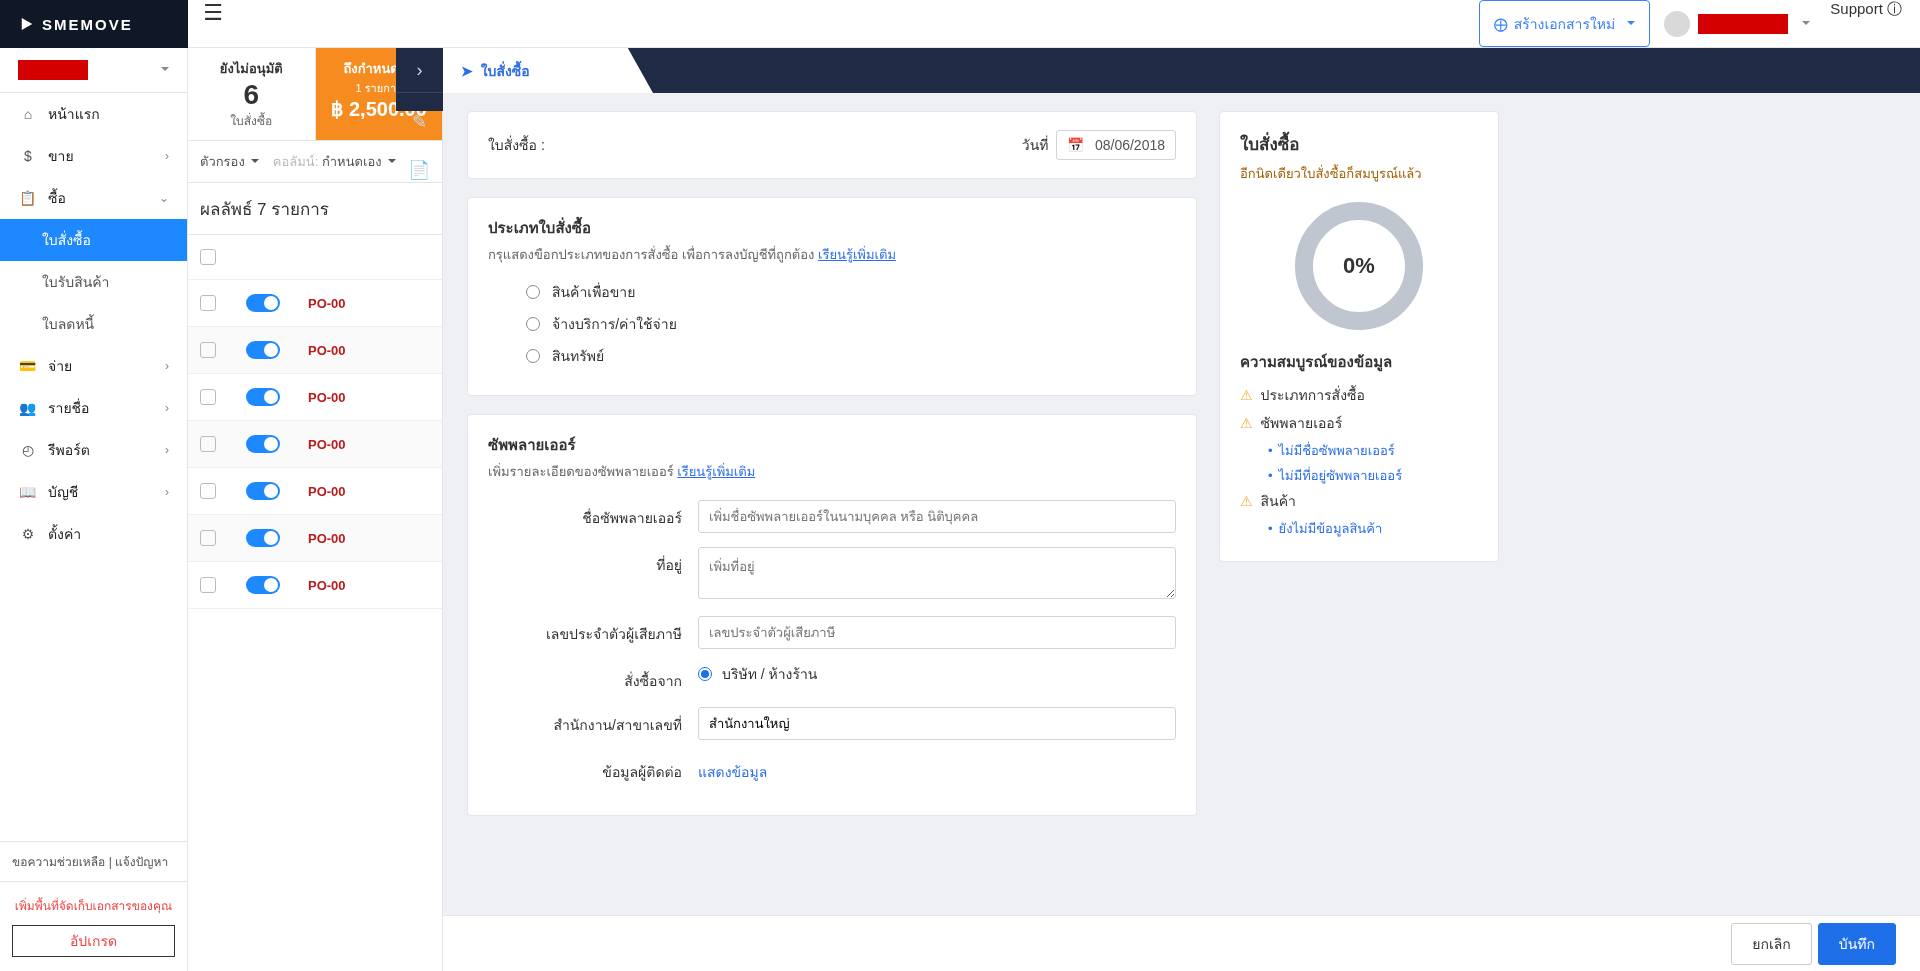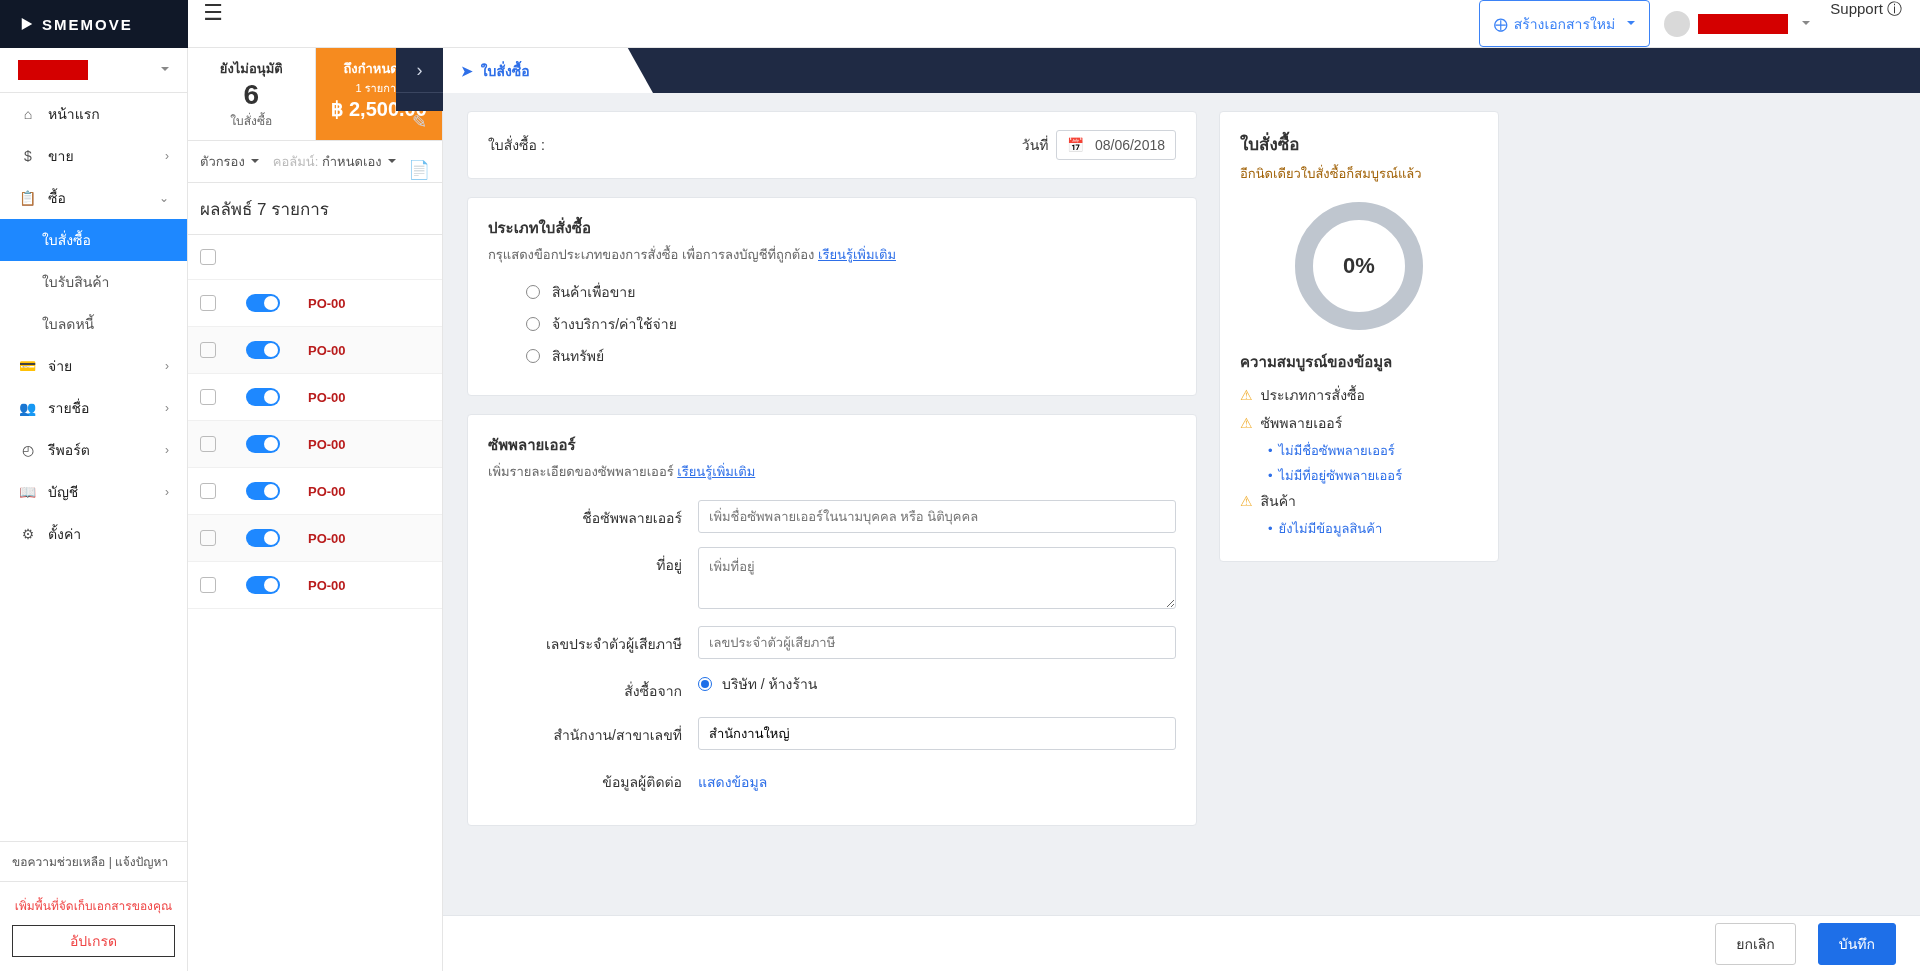--- a/index.html
+++ b/index.html
@@ -66,33 +66,33 @@
 .radio-list { margin: 16px 0 2px 38px; }
 .radio-row { display: flex; align-items: center; gap: 12px; margin-bottom: 10px; }
 .radio { width: 14px; height: 14px; border: 1.5px solid #888; border-radius: 50%; position: relative; cursor: pointer; flex:none;}
 .radio.checked { border-color: #1e6fe8; }
 .radio.checked::after { content: ""; position: absolute; inset: 2px; background: #1e6fe8; border-radius: 50%; }
 .form-grid { margin-top: 18px;}
 .form-row { display: flex; align-items: flex-start; margin-bottom: 14px; }
 .form-row .flabel { width: 210px; text-align: right; padding-right: 16px; font-size: 14px; padding-top: 7px; }
 .form-row .fcontrol { flex: 1; }
 .fcontrol input[type=text], .fcontrol textarea { width: 100%; border: 1px solid #d0d4da; border-radius: 3px; padding: 8px 10px; font-family: inherit; font-size: 13px; }
-.fcontrol textarea { height: 62px; resize: both; }
+.fcontrol textarea { height: 52px; resize: both; }
 .inline-radio { display: flex; align-items: center; gap: 10px; margin-bottom: 8px; }
 .link-text { color: #2e6fe8; cursor: pointer; padding-top:7px; display:inline-block;}
 .info-title { font-weight: 700; font-size: 17px; margin-bottom: 6px; }
 .info-sub { font-size: 13px; color: #a16207; margin-bottom: 18px; }
 .donut-wrap { display: flex; justify-content: center; margin-bottom: 20px; }
 .donut { width: 128px; height: 128px; border-radius: 50%; border: 18px solid #bfc6cf; display: flex; align-items: center; justify-content: center; font-size: 22px; font-weight: 700; }
 .cl-title { font-weight: 700; font-size: 15px; margin-bottom: 10px; }
 .cl-item { display: flex; align-items: center; gap: 8px; font-size: 14px; margin-bottom: 6px; }
 .cl-sub { margin-left: 28px; font-size: 13px; color: #2e6fe8; display: flex; align-items: center; gap: 6px; margin-bottom:4px;}
 .cl-sub::before { content: "•"; color: #2e6fe8; }
 .warn-ico { color: #f0ad2e; font-size: 14px; }
-.footer-bar { position: absolute; bottom: 0; left: 0; right: 0; height: 56px; background: #fff; border-top: 1px solid #e3e6ea; display: flex; align-items: center; justify-content: flex-end; padding: 0 24px; gap: 22px; }
+.footer-bar { position: absolute; bottom: 0; left: 0; right: 0; height: 56px; background: #fff; border-top: 1px solid #e3e6ea; display: flex; align-items: center; justify-content: flex-end; padding: 0 24px; gap: 6px; }
 .btn { padding: 9px 20px; border-radius: 3px; font-size: 14px; cursor: pointer; }
 .btn.cancel { background: #fff; border: 1px solid #ccc; color: #333; }
 .btn.save { background: #1e6fe8; border: 1px solid #1e6fe8; color: #fff; }
 .chev-down::after{content:"";display:inline-block;border:4px solid transparent;border-top-color:currentColor;margin-left:6px;vertical-align:middle;}
 </style>
 </head>
 <body>
 
 <div class="topbar">
   <div class="logo">

